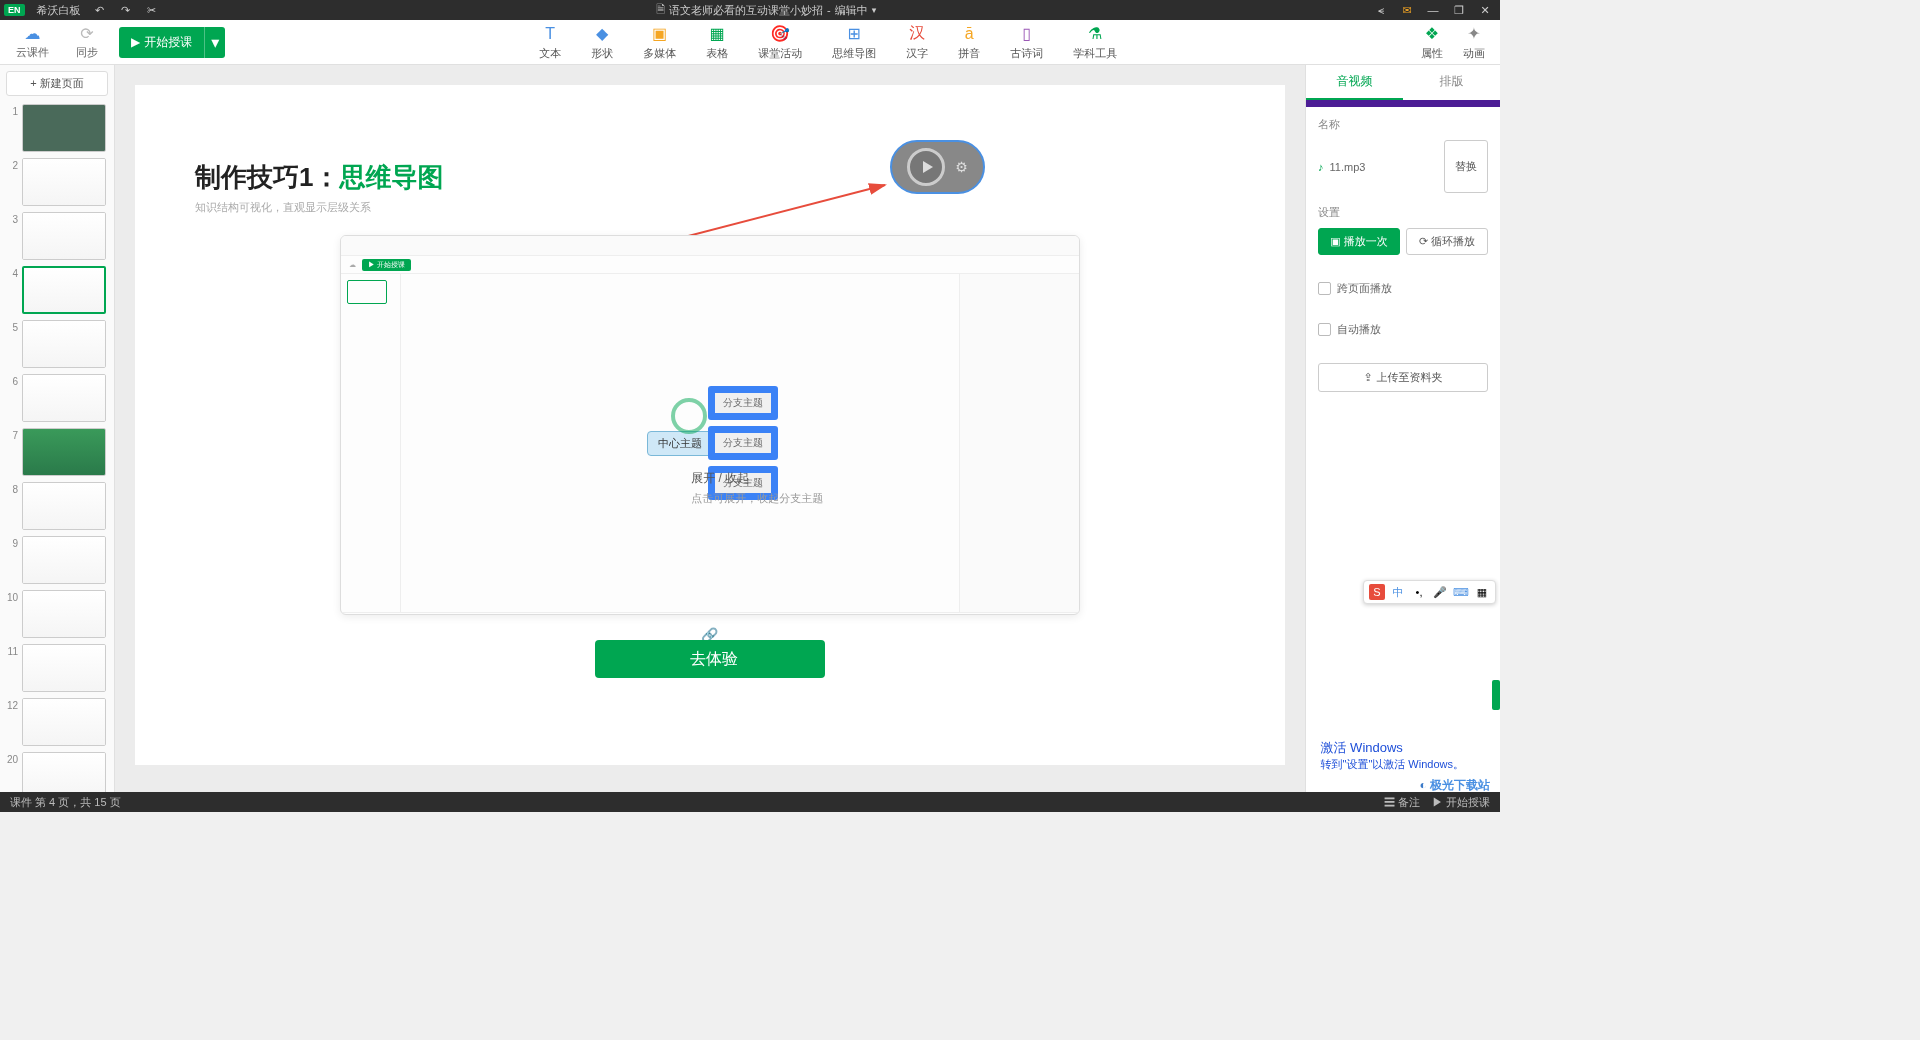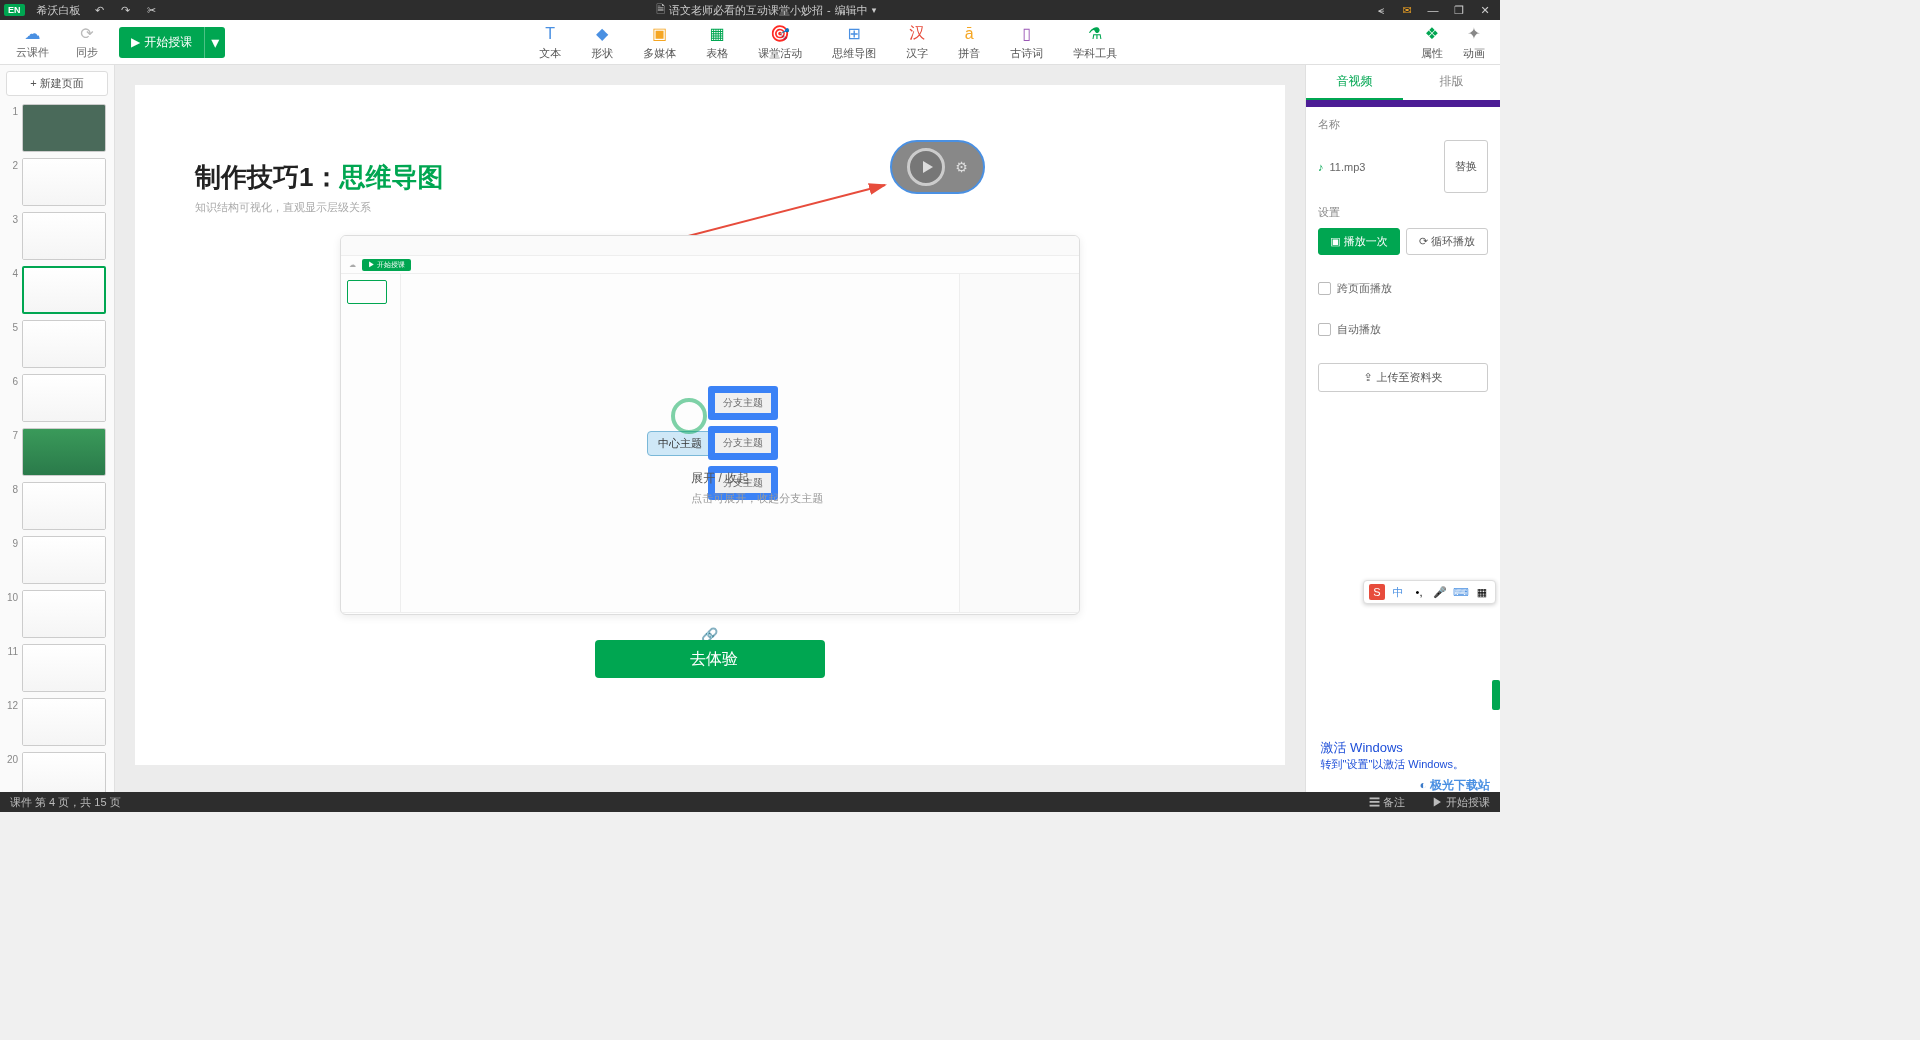--- a/index.html
+++ b/index.html
@@ -82,21 +82,21 @@
 .replace-btn { padding: 18px 10px; border: 1px solid #ccc; border-radius: 3px; font-size: 11px; background: #fff; cursor: pointer; color: #555; }
 .play-mode { display: flex; gap: 6px; margin: 6px 0 12px; }
 .mode-btn { flex: 1; padding: 5px 0; border: 1px solid #ccc; border-radius: 3px; font-size: 11px; text-align: center; cursor: pointer; display: flex; align-items: center; justify-content: center; gap: 3px; }
 .mode-btn.active { background: #00a651; color: #fff; border-color: #00a651; }
 .checkbox-row { display: flex; align-items: center; gap: 6px; margin: 26px 0; font-size: 11px; color: #666; }
 .checkbox-box { width: 13px; height: 13px; border: 1px solid #bbb; border-radius: 2px; }
 .upload-btn { width: 100%; padding: 6px 0; border: 1px solid #ccc; border-radius: 3px; font-size: 11px; background: #fff; cursor: pointer; color: #555; margin-top: 8px; display: flex; align-items: center; justify-content: center; gap: 4px; }
 
 
 .statusbar { height: 20px; background: #2d2d2d; color: #bbb; font-size: 11px; display: flex; align-items: center; justify-content: space-between; padding: 0 10px; }
-.statusbar-right { display: flex; gap: 27px; }
+.statusbar-right { display: flex; gap: 12px; }
 
 
 .wm-win { position: absolute; right: 36px; bottom: 40px; color: #1d4ed8; font-size: 13px; z-index: 5; pointer-events: none; }
 .wm-site { position: absolute; right: 10px; bottom: 18px; color: #4a90e2; font-size: 12px; font-weight: bold; z-index: 6; pointer-events: none; }
 
 
 .ime-bar { position: absolute; right: 4px; top: 580px; background: #fff; border: 1px solid #ddd; border-radius: 4px; padding: 3px 5px; display: flex; gap: 5px; box-shadow: 0 1px 4px rgba(0,0,0,0.2); z-index: 10; }
 .ime-item { width: 16px; height: 16px; display: flex; align-items: center; justify-content: center; font-size: 11px; }
 
 

